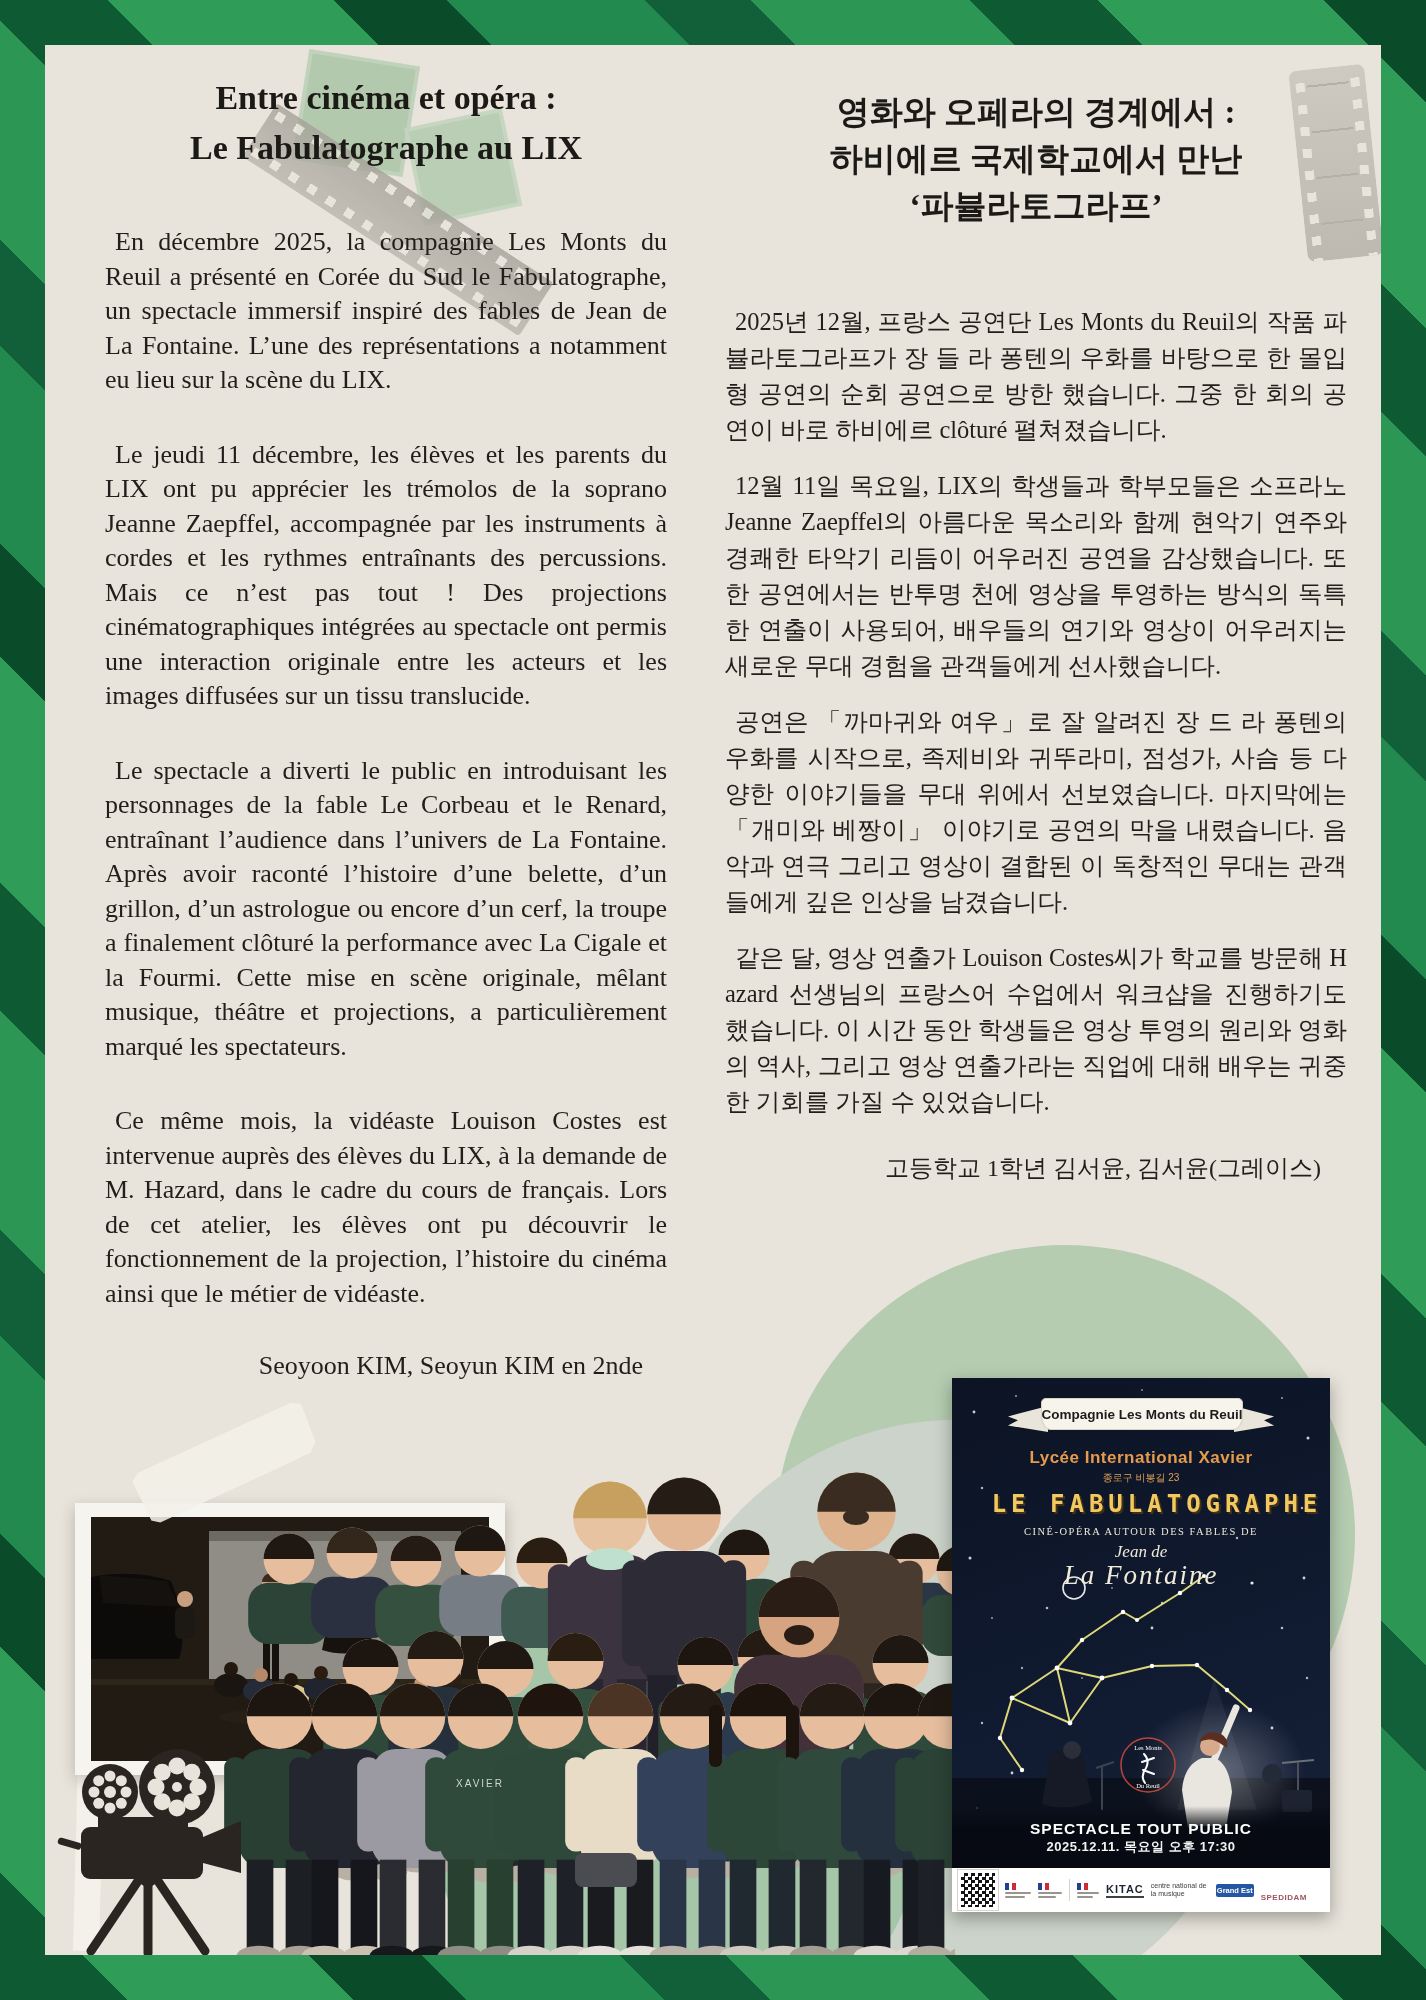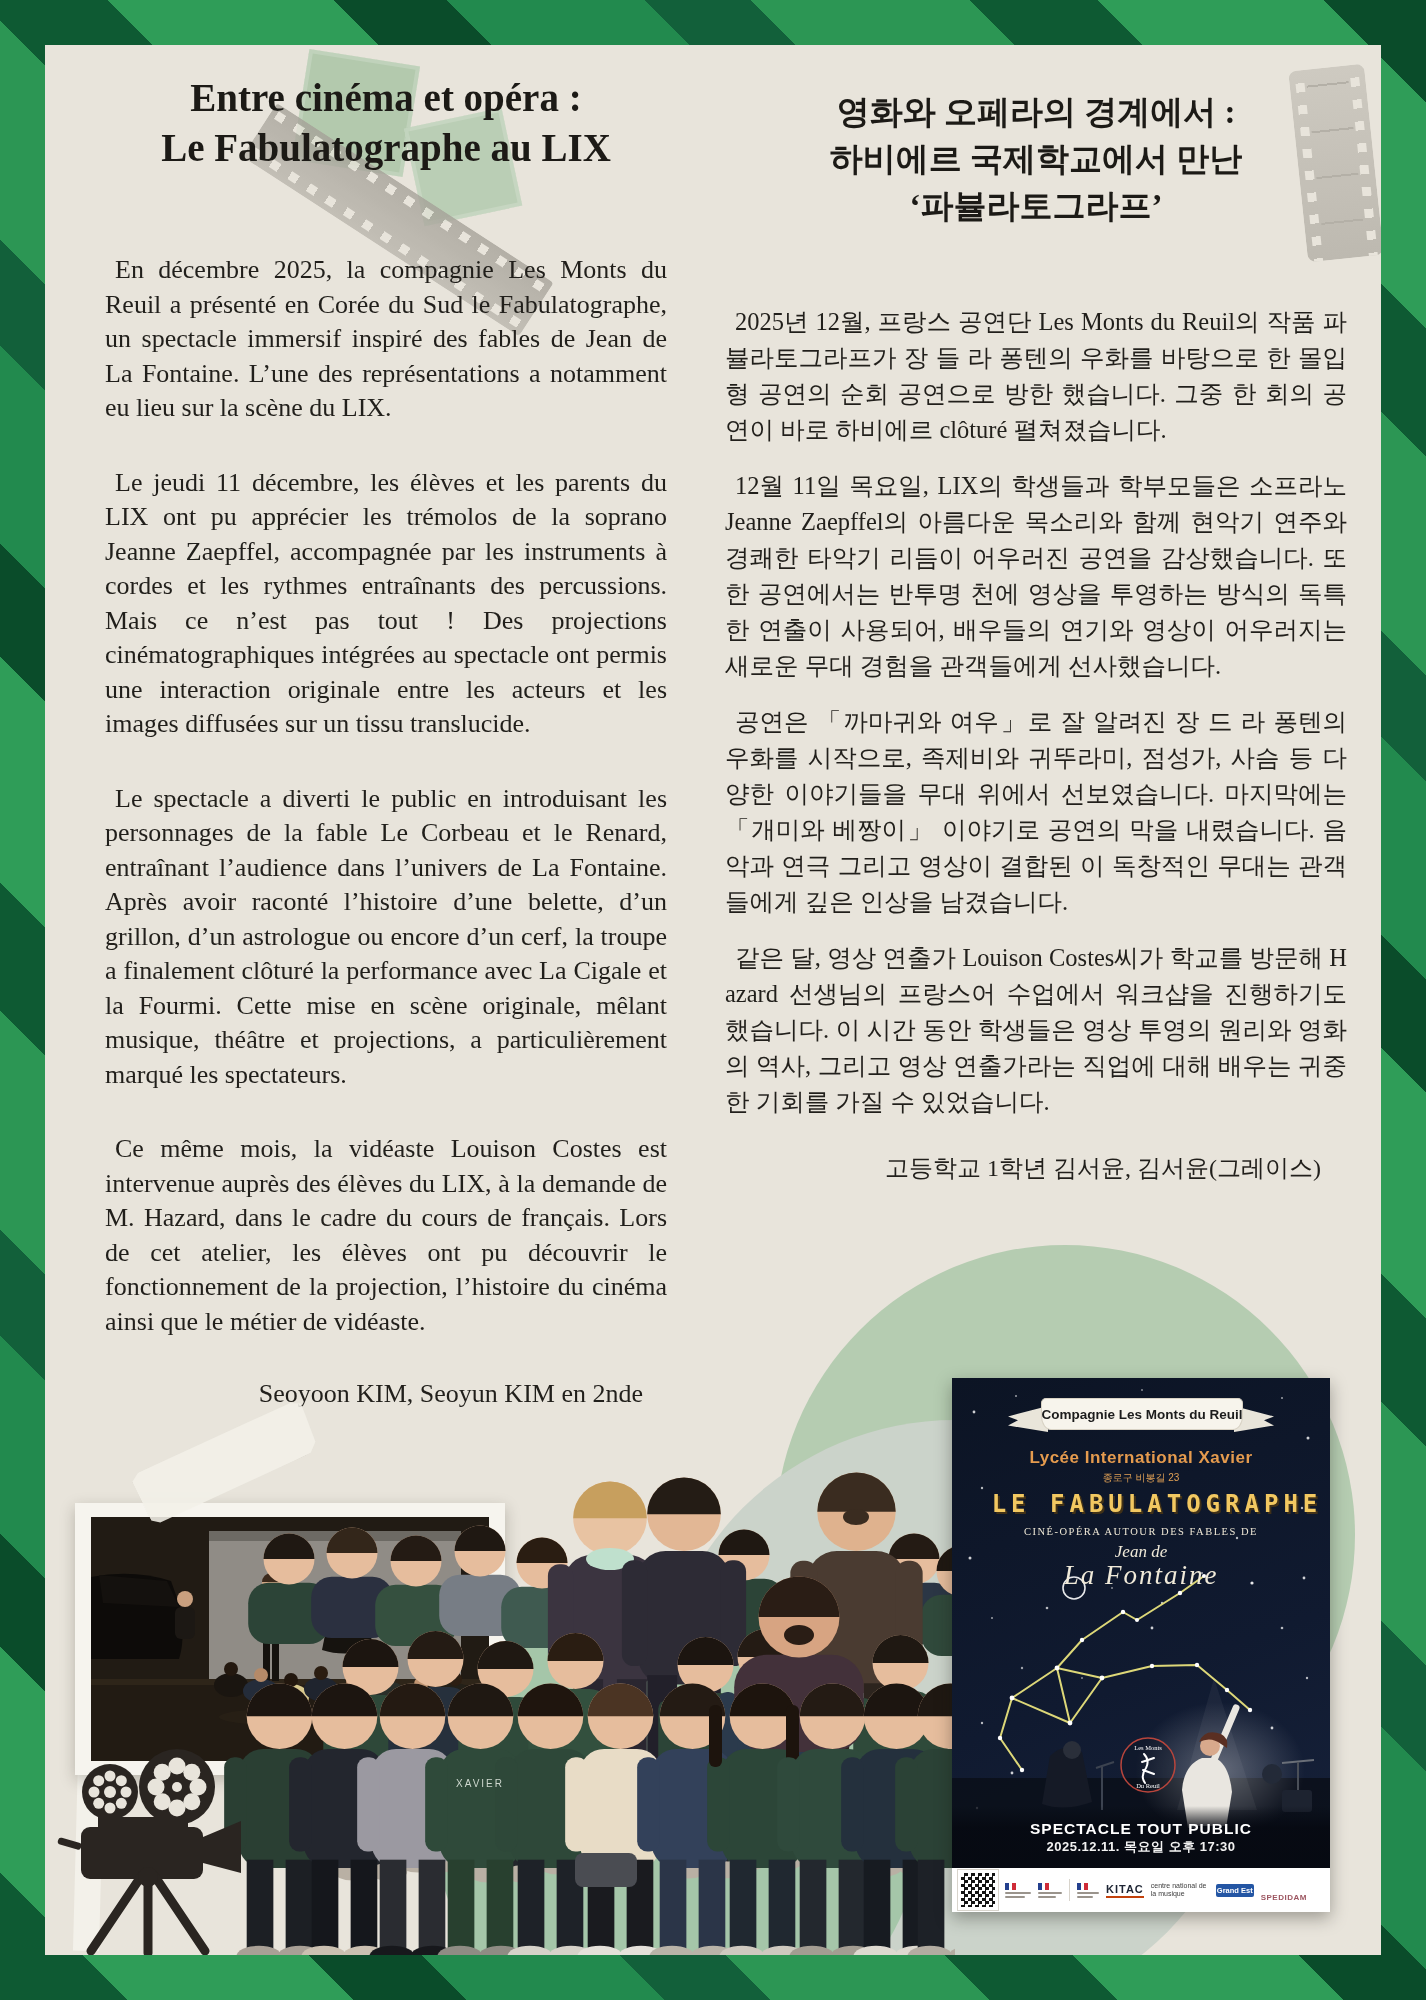--- a/index.html
+++ b/index.html
@@ -42,21 +42,21 @@
     background:
       repeating-linear-gradient(0deg,#e8e4db 0 9px,rgba(0,0,0,0) 9px 22px) 6px 6px/9px 100% no-repeat,
       repeating-linear-gradient(0deg,#e8e4db 0 9px,rgba(0,0,0,0) 9px 22px) 61px 6px/9px 100% no-repeat,
       repeating-linear-gradient(0deg,#b0aca3 0 2px,rgba(0,0,0,0) 2px 46px) 17px 10px/42px 100% no-repeat,
       linear-gradient(#ccc8bf,#bab6ad);
   }
   
   .col{position:absolute;z-index:5;}
   .col-fr{left:60px;top:28px;width:562px;}
   .col-kr{left:680px;top:44px;width:622px;}
-  .title-fr{font-weight:bold;font-size:39px;line-height:50px;text-align:center;color:#1c1a16;margin-bottom:80px;}
+  .title-fr{font-weight:bold;font-size:34px;line-height:50px;text-align:center;color:#1c1a16;margin-bottom:52px;}
   .title-kr{font-weight:bold;font-size:33px;line-height:47px;text-align:center;color:#1c1a16;margin-bottom:74px;}
   .col-fr p{font-size:26px;line-height:34.5px;text-align:justify;margin:0 0 40px 0;text-indent:10px;}
   .col-kr p{font-size:24.5px;line-height:36px;text-align:justify;word-break:break-all;margin:0 0 20px 0;text-indent:10px;}
   .byline-fr{font-size:26px;text-align:right;padding-right:24px;margin-top:12px;}
   .byline-kr{font-size:24px;text-align:right;padding-right:26px;margin-top:32px;}
   
   .polaroid{
     position:absolute;left:30px;top:1458px;width:398px;height:244px;z-index:6;
     background:#f6f4ee;padding:14px 16px;box-shadow:0 5px 14px rgba(40,35,25,.25);
   }
@@ -104,21 +104,21 @@
   .p-datetime{color:#f2f2f2;font-weight:bold;font-size:13px;letter-spacing:.5px;}
   .p-footer{
     position:absolute;left:0;right:0;bottom:0;height:44px;background:#ffffff;z-index:4;
     display:flex;align-items:center;gap:7px;padding:0 6px;box-sizing:border-box;
   }
   .qr{width:34px;height:34px;border:3px solid #fff;outline:1px solid #d8d4cc;
       background:repeating-conic-gradient(#141414 0% 25%,#ffffff 0% 50%) 0 0/7px 7px;}
   .mini-logo{display:flex;flex-direction:column;gap:2px;}
   .mini-flag{width:11px;height:7px;background:linear-gradient(90deg,#24408e 33%,#fff 33% 66%,#cf2b37 66%);}
   .mini-bar{height:2px;background:#9a948c;border-radius:1px;}
-  .kitac{font-weight:bold;font-size:11px;color:#1d2433;letter-spacing:1px;border-bottom:2px solid #c2410c;padding-bottom:1px;}
+  .kitac{font-weight:bold;font-size:11px;color:#1d2433;letter-spacing:1px;border-bottom:2px solid #404040;padding-bottom:1px;}
   .cnm{font-size:7px;color:#3c3c3c;width:58px;line-height:1.2;}
   .grandest{font-size:7.5px;font-weight:bold;color:#fff;background:#2456a4;border-radius:2px;padding:2px 1px;white-space:nowrap;}
   .spedidam{font-size:8px;color:#9c5560;letter-spacing:.5px;font-weight:bold;margin-top:14px;}
   .sep{width:1px;height:22px;background:#d8d4cc;}
 </style>
 </head>
 <body>
 
 <div class="content">
 

